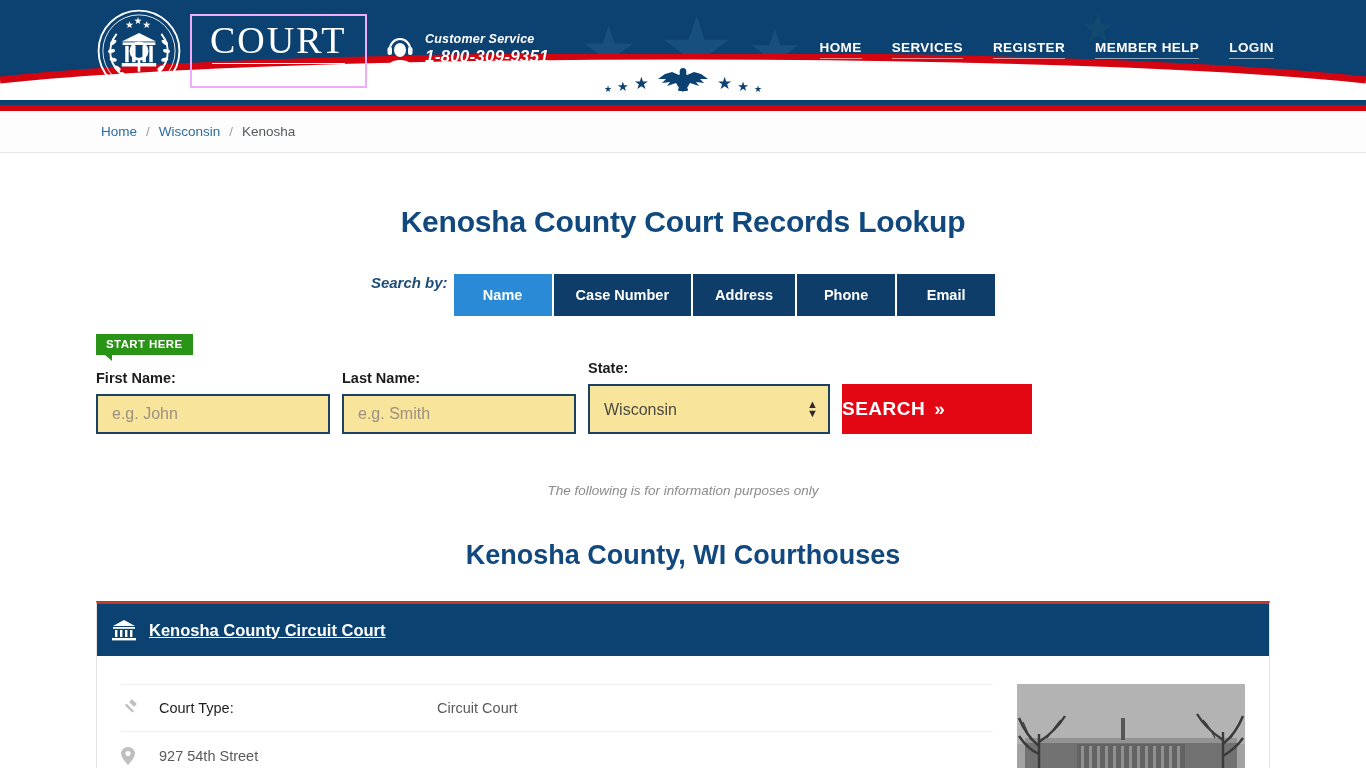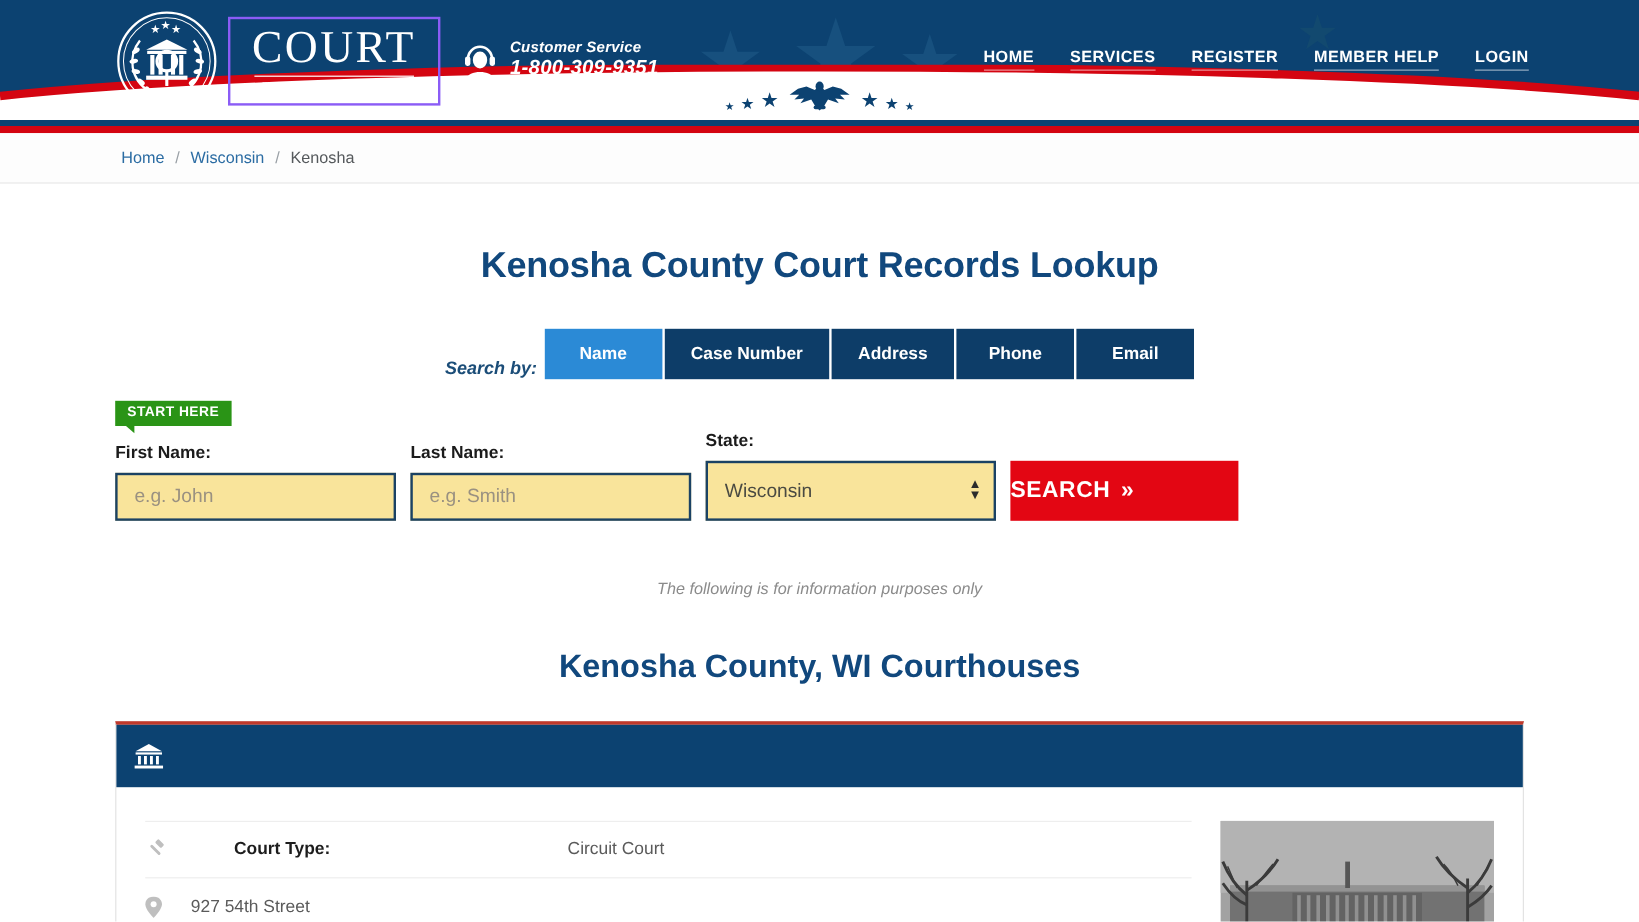--- a/index.html
+++ b/index.html
@@ -33,21 +33,21 @@
   
   .logo-wrap {
     position: absolute;
     left: 96px; top: 8px;
     display: flex;
     align-items: center;
     gap: 8px;
   }
   .seal { width: 86px; height: 86px; }
   .logo-text {
-    border: 2px solid #8b5cf6;
+    border: 2px solid #f0abfc;
     padding: 6px 18px 7px 18px;
     text-align: center;
   }
   .logo-court {
     font-family: "Liberation Serif", serif;
     color: #ffffff;
     font-size: 38px;
     letter-spacing: 2px;
     line-height: 0.98;
     font-weight: 400;
@@ -132,21 +132,21 @@
     text-align: center;
     color: #11487d;
     font-size: 30px;
     font-weight: bold;
     margin-top: 52px;
     letter-spacing: -.2px;
   }
 
   .searchby-row {
     display: flex;
-    align-items: flex-end;
+    align-items: flex-start;
     justify-content: center;
     gap: 2px;
     margin-top: 35px;
   }
   .searchby-label {
     color: #1b4d78;
     font-style: italic;
     font-weight: bold;
     font-size: 15px;
     margin-right: 4px;
@@ -314,23 +314,22 @@
   .drow:first-child { border-top: 1px solid #eeeeee; }
   .dicon {
     width: 38px;
     display: flex;
     align-items: center;
     color: #bfbfbf;
   }
   .dlabel {
     width: 278px;
     font-size: 14.5px;
-    font-weight: bold;
+    font-weight: normal;
     color: #1d1d1d;
-    margin-left: 36px;
   }
   .dvalue {
     font-size: 14.5px;
     color: #5a5a5a;
   }
   .thumb {
     width: 228px;
     flex: 0 0 228px;
     padding-top: 6px;
   }
@@ -508,20 +507,21 @@
     <div class="card-head">
       <svg width="24" height="22" viewBox="0 0 24 22">
         <path d="M12 1 L23 7 L1 7 Z" fill="#ffffff"></path>
         <rect x="1" y="8" width="22" height="1.8" fill="#ffffff"></rect>
         <rect x="3" y="11" width="2.4" height="7" fill="#ffffff"></rect>
         <rect x="8" y="11" width="2.4" height="7" fill="#ffffff"></rect>
         <rect x="13" y="11" width="2.4" height="7" fill="#ffffff"></rect>
         <rect x="18" y="11" width="2.4" height="7" fill="#ffffff"></rect>
         <rect x="0" y="19" width="24" height="2.4" fill="#ffffff"></rect>
       </svg>
+      <a href="#">Kenosha County Circuit Court</a>
     </div>
 
     <div class="card-body">
       <div class="details">
 
         <div class="drow">
           <span class="dicon">
             <svg width="18" height="18" viewBox="0 0 18 18">
               <rect x="8.5" y="2" width="7" height="4" rx="1" transform="rotate(45 12 4)" fill="#bfbfbf"></rect>
               <rect x="3" y="8" width="11" height="2.4" rx="1.2" transform="rotate(45 8.5 9.2)" fill="#bfbfbf"></rect>

